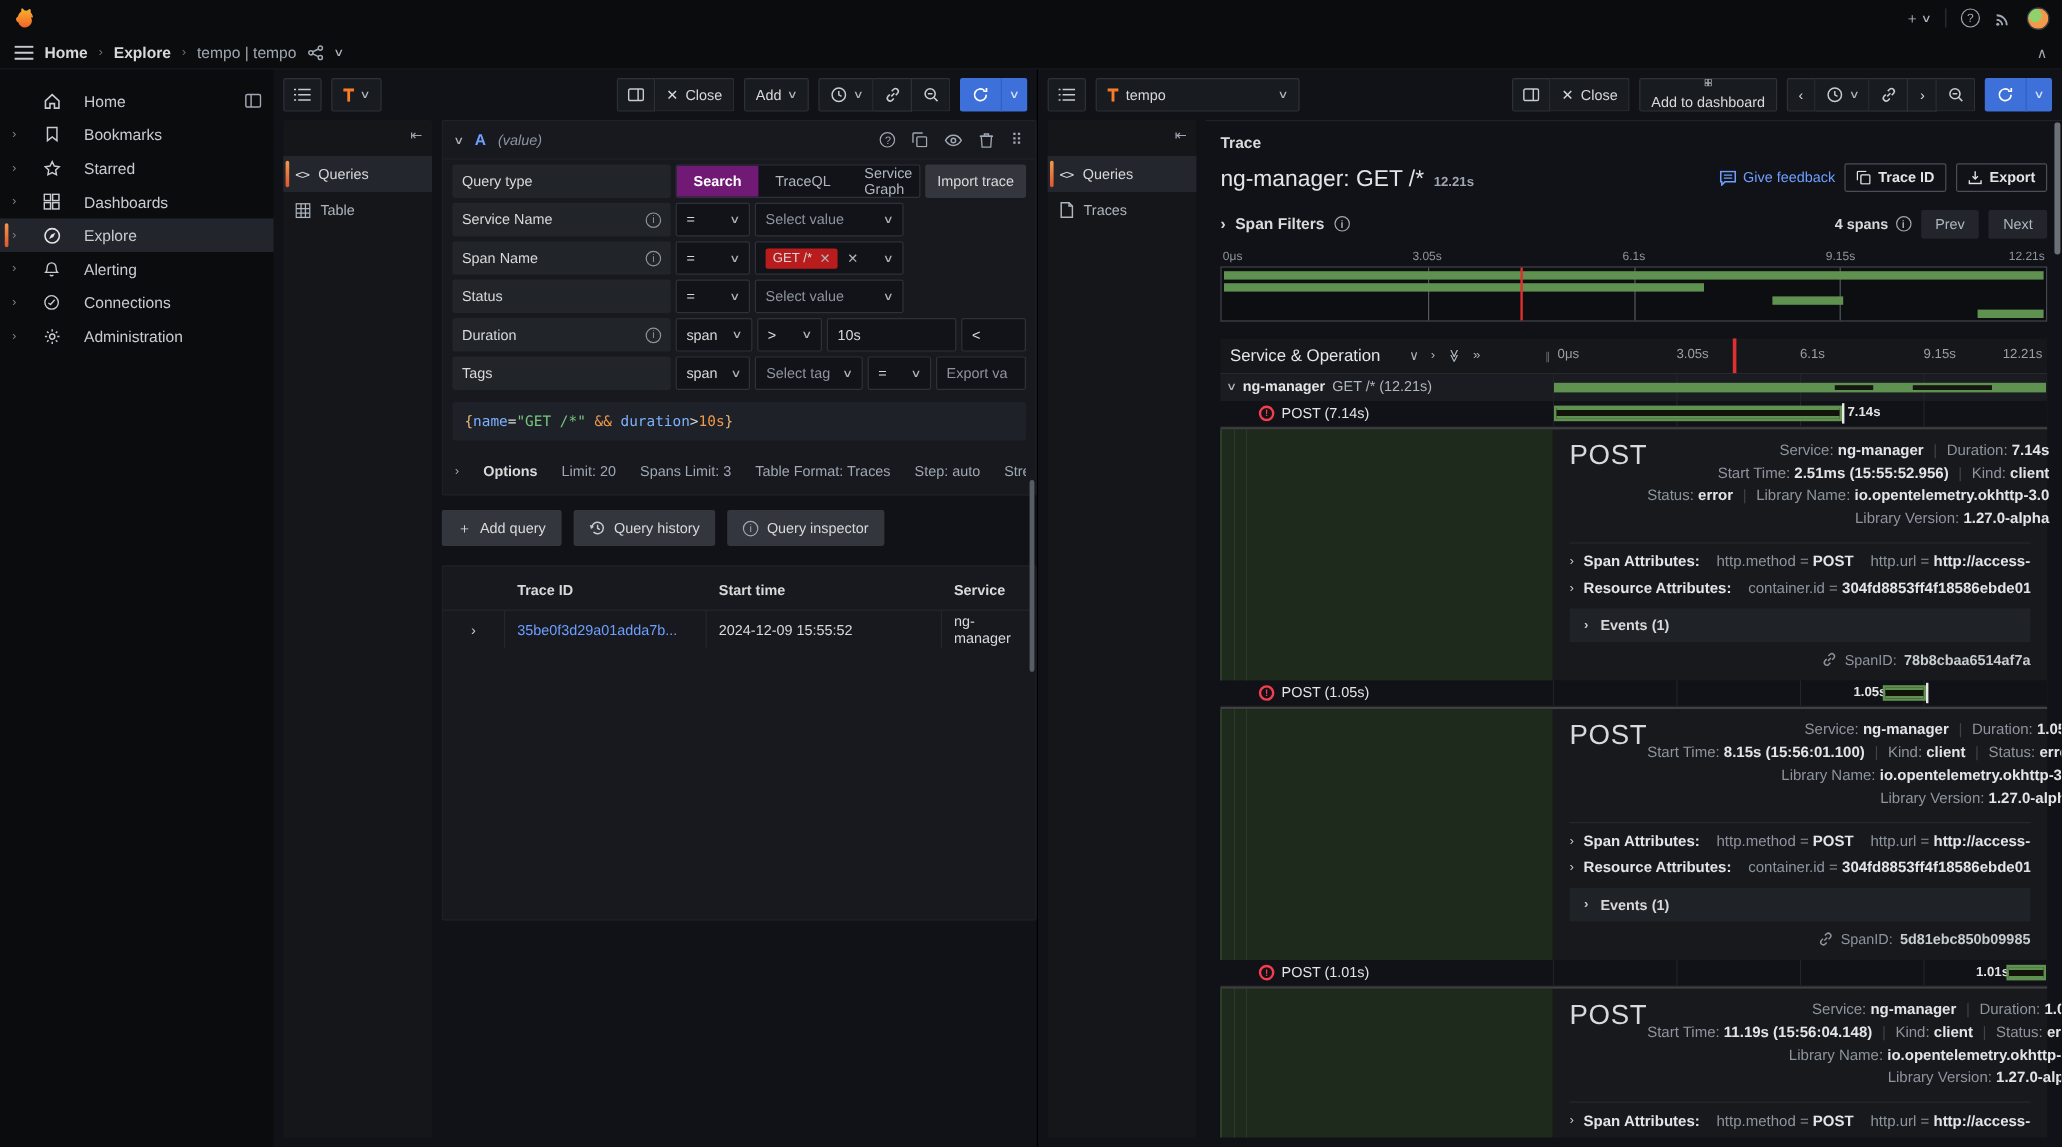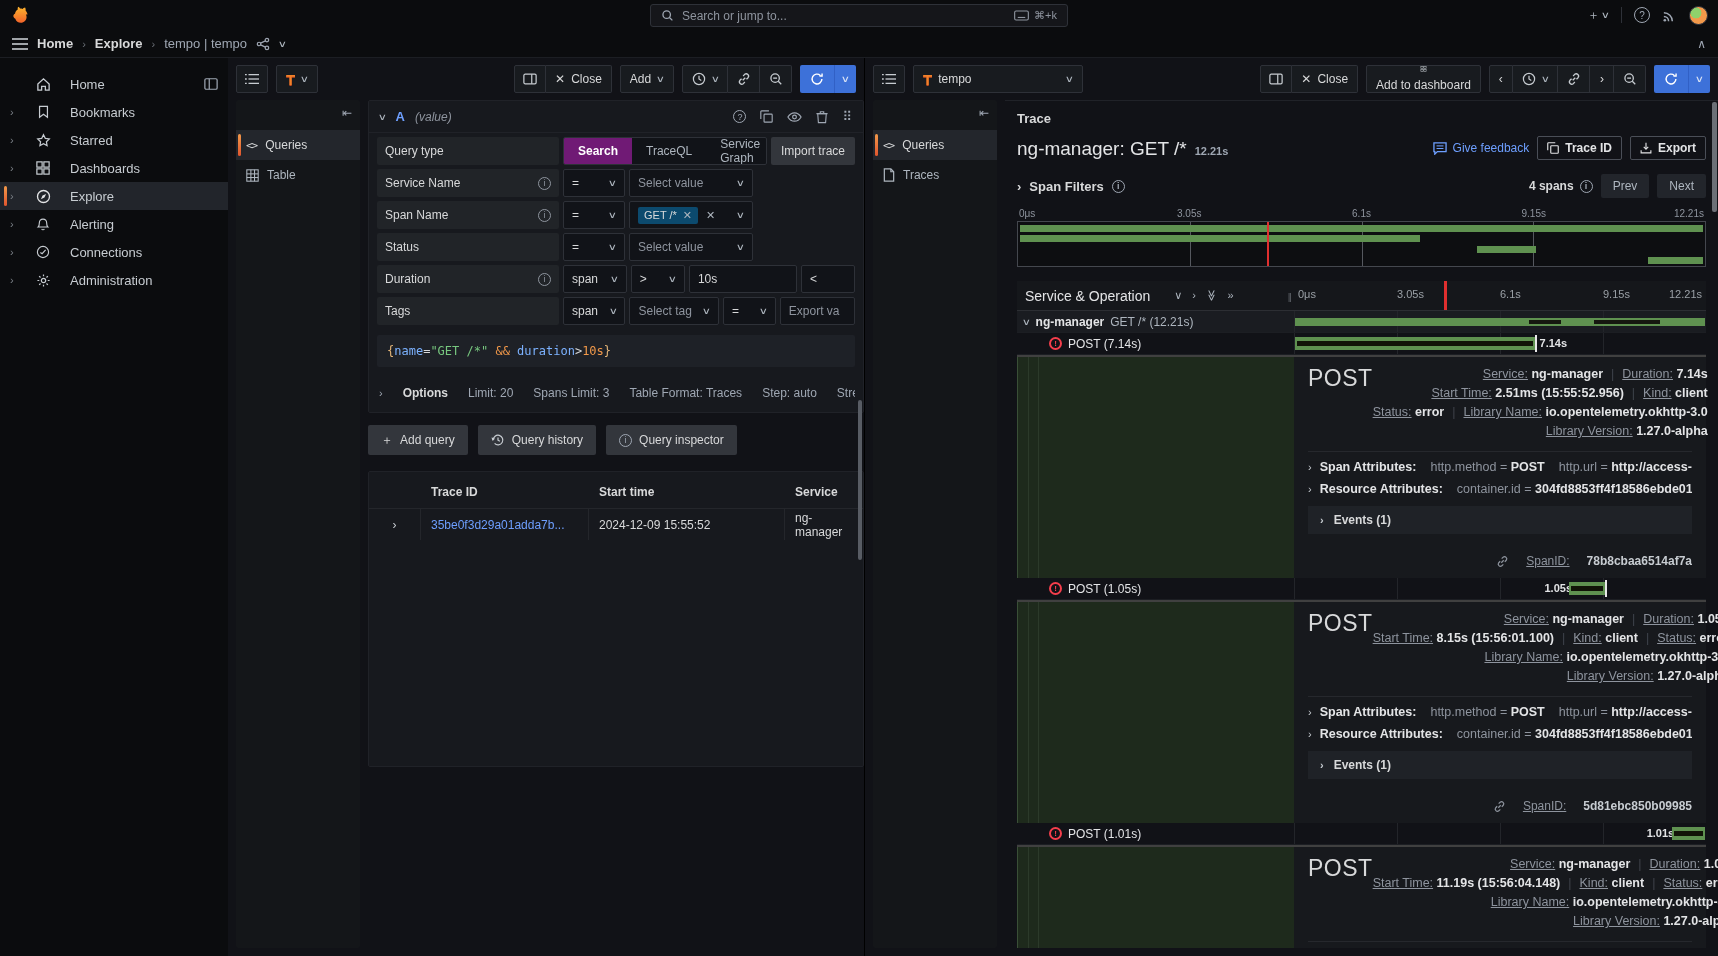--- a/index.html
+++ b/index.html
@@ -89,21 +89,21 @@
   .i-circle { width:13px; height:13px; border:1px solid currentColor; border-radius:50%; display:inline-flex; align-items:center; justify-content:center; font-size:9px; font-style:normal; flex:none; }
   .grip { color:#9fa7b3; font-size:13px; letter-spacing:1px; }
 
   .qrow { display:flex; gap:4px; margin-top:4px; height:28px; align-items:stretch; }
   .qlabel { width:182px; flex:none; background:#212428; border-radius:2px; display:flex; align-items:center; padding:0 8px; gap:6px; font-weight:500; color:#d8d9da; }
   .qlabel .i-circle { margin-left:auto; color:#8e949e; }
   .qsel { background:#111318; border:1px solid #2e3138; border-radius:2px; display:flex; align-items:center; gap:8px; padding:0 8px; color:#d8d9da; white-space:nowrap; }
   .qsel .chev-d { margin-left:auto; }
   .w-op { width:62px; }
   .w-val { width:124px; }
-  .chip { background:#0c4a6e; border-radius:2px; padding:2px 6px; display:flex; gap:6px; align-items:center; font-size:11px; }
+  .chip { background:#b91c1c; border-radius:2px; padding:2px 6px; display:flex; gap:6px; align-items:center; font-size:11px; }
   .xmark { color:#aeb6bf; font-size:11px; }
   .tabgroup { display:flex; border:1px solid #2e3138; background:#111318; border-radius:2px; overflow:hidden; }
   .qtab { padding:0 14px; display:flex; align-items:center; color:#aeb6bf; cursor:pointer; }
   .qtab.active { background:#701a75; color:#fff; font-weight:600; }
   .import-btn { margin-left:auto; background:#33363c; border-radius:2px; padding:0 10px; display:flex; align-items:center; font-weight:500; white-space:nowrap; }
 
   .preview { margin-top:10px; background:#1e2127; border-radius:2px; padding:9px 10px; font-family:"DejaVu Sans Mono", monospace; font-size:12px; white-space:nowrap; }
   .pv-brace { color:#e5b678; } .pv-key { color:#7cb2ff; } .pv-str { color:#77c77f; } .pv-op { color:#f2994a; } .pv-eq { color:#d8d9da; }
 
   .opts { margin-top:10px; padding:9px 2px 2px; display:flex; gap:20px; color:#9fa7b3; align-items:center; white-space:nowrap; overflow:hidden; }
@@ -176,59 +176,45 @@
   .bar-lab { position:absolute; top:4px; font-size:11px; font-weight:600; color:#e3e4e6; white-space:nowrap; }
   .wtick { position:absolute; top:2px; height:17px; width:2px; background:#e8e8e8; }
 
   .sdetail { display:flex; border-top:2px solid #404040; }
   .sdetail .nmg { width:277px; flex:none; background:#1e2a1c; border-left:1px solid #3a4f37;
      background-image:linear-gradient(90deg, transparent 10px, #2c3a2a 10px, #2c3a2a 11px, transparent 11px, transparent 20px, #2c3a2a 20px, #2c3a2a 21px, transparent 21px); }
   .dcard { flex:1; min-width:0; background:#17191d; padding:8px 14px 10px; }
   .dtop { display:flex; }
   .dtitle { font-size:23px; color:#d8d9da; font-weight:400; letter-spacing:.5px; }
   .kvs { margin-left:auto; text-align:right; line-height:19px; font-size:12.5px; white-space:nowrap; }
-  .k { color:#8e949e;text-decoration:underline; } .v { color:#e3e4e6; font-weight:700; }
+  .k { color:#8e949e; } .v { color:#e3e4e6; font-weight:700; }
   .ksep { color:#3e424a; margin:0 8px; }
   .ddiv { border-top:1px solid #26282d; margin:10px 0 2px; }
   .attr-line { display:flex; align-items:center; gap:8px; margin-top:8px; white-space:nowrap; overflow:hidden; font-size:12.5px; }
   .attr-line .lab { font-weight:700; color:#e3e4e6; }
   .attr-kv { color:#8e949e; margin-left:6px; }
   .attr-kv .v { font-weight:700; }
   .achev { color:#c7ccd1; font-size:11px; }
   .events-row { margin-top:10px; background:#1f2227; padding:7px 12px; display:flex; gap:10px; align-items:center; font-weight:600; }
-  .spanid-row { margin-top:20px; display:flex; justify-content:flex-end; align-items:center; gap:17px; color:#8e949e; }
+  .spanid-row { margin-top:8px; display:flex; justify-content:flex-end; align-items:center; gap:6px; color:#8e949e; }
   .spanid-row .v { font-weight:700; color:#c7ccd1; }
 </style>
 </head>
 <body>
 
 <div class="topbar">
   <svg class="glogo" viewBox="0 0 24 24">
     <defs>
         <linearGradient id="gl" x1="0" y1="1" x2="0" y2="0">
       <stop offset="0" stop-color="#f2632a"></stop>
           <stop offset="1" stop-color="#fcb42d"></stop>
         </linearGradient>
       </defs>
     <path fill="url(#gl)" d="M21 11.5c-.2-1.8-1-3.6-2.3-4.9.3-1.3 0-2.6-.6-3.6-1.3.2-2.4.9-3.1 1.8-.9-.4-1.9-.6-2.9-.6-.4-.9-1.2-1.7-2.3-2-.6 1-.8 2.1-.5 3.2C7.5 6.6 6.3 8.4 6 10.4c-1 .5-1.8 1.4-2 2.6 0 1.6 1 2.9 2.4 3.4.8 2.9 3.4 5 6.6 5 3.8 0 6.9-3.1 6.9-6.9 0-1.1-.3-2.1-.9-3z"></path>
   </svg>
-  <div class="search-box">
-    <svg width="13" height="13" viewBox="0 0 16 16">
-        <circle cx="7" cy="7" r="4.6" fill="none" stroke="#9fa7b3" stroke-width="1.6"></circle>
-        <line x1="10.4" y1="10.4" x2="14" y2="14" stroke="#9fa7b3" stroke-width="1.6"></line>
-      </svg>
-    <input placeholder="Search or jump to..." style="">
-    <span class="kbd-hint">
-      <svg width="15" height="11" viewBox="0 0 16 11">
-          <rect x="0.7" y="0.7" width="14.6" height="9.6" rx="1.5" fill="none" stroke="#8e949e" stroke-width="1.2"></rect>
-          <line x1="4" y1="7.6" x2="12" y2="7.6" stroke="#8e949e" stroke-width="1.2"></line>
-        </svg>
-      <span>⌘+k</span>
-    </span>
-  </div>
   <div class="top-right">
     <span class="plus-group">＋<span class="chev-d">∨</span></span>
     <span class="top-sep"></span>
     <span class="i-circle ico" style="width:16px;height:16px;font-size:10px;">?</span>
     <svg width="15" height="15" viewBox="0 0 16 16">
         <path d="M2 9a5 5 0 0 1 5 5" fill="none" stroke="#9fa7b3" stroke-width="1.6"></path>
         <path d="M2 5a9 9 0 0 1 9 9" fill="none" stroke="#9fa7b3" stroke-width="1.6"></path>
         <circle cx="3" cy="13" r="1.4" fill="#9fa7b3"></circle>
       </svg>
     <span class="avatar"></span>

